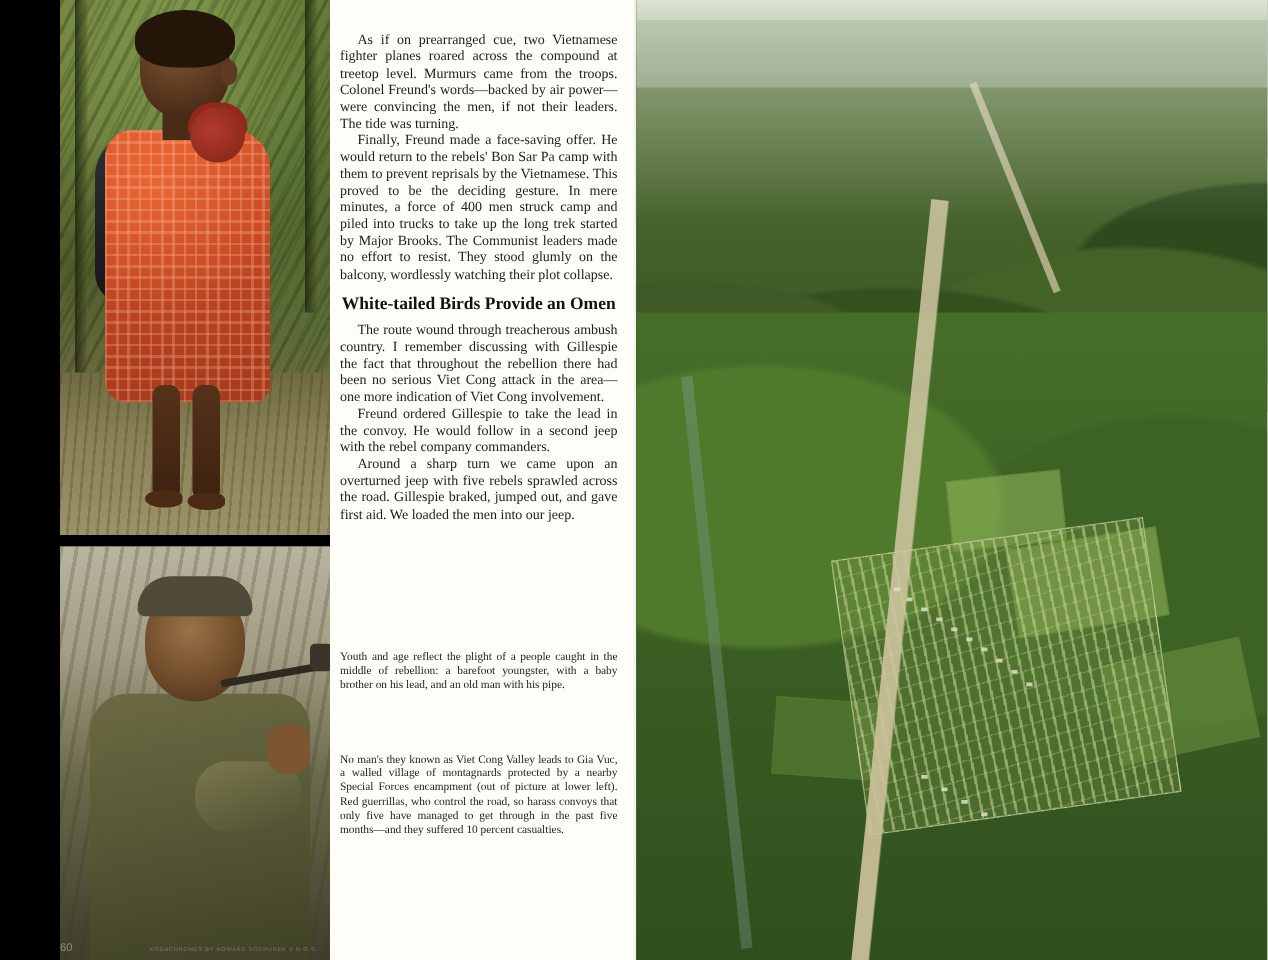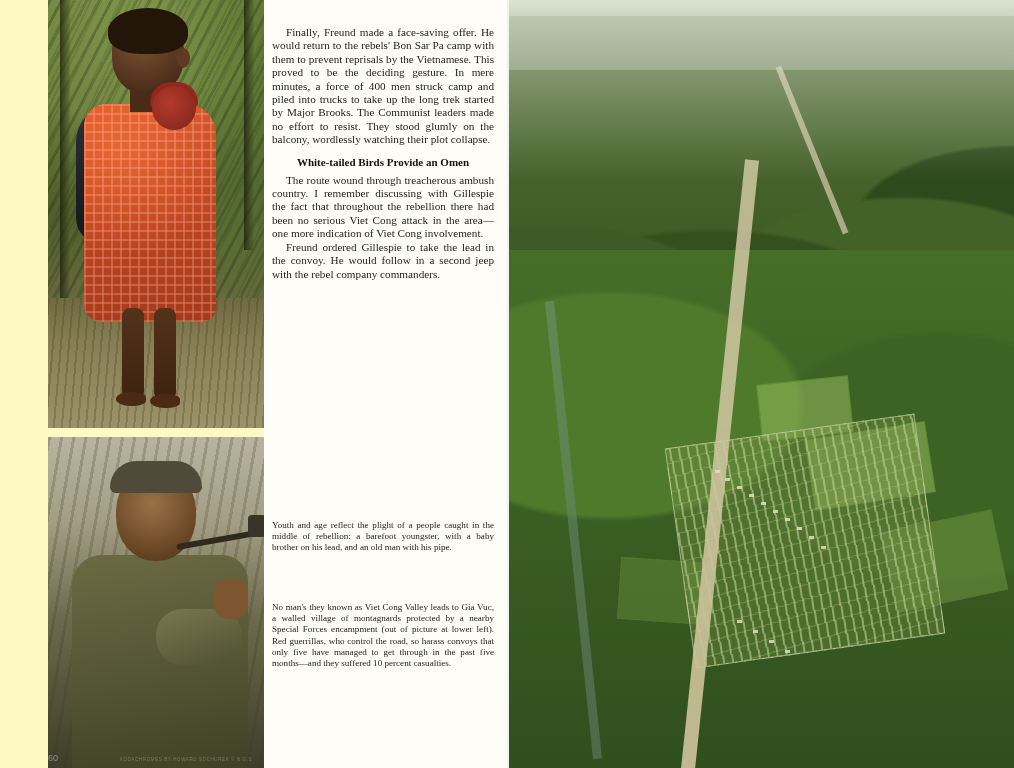--- a/index.html
+++ b/index.html
@@ -19,21 +19,21 @@
     height: 768px;
     background: #f3f1ec;
   }
 
   
   .left-col {
     position: absolute;
     left: 0; top: 0;
     width: 264px;
     height: 768px;
-    background: #fef9c3;
+    background: #000000;
   }
   .photo-top {
     position: absolute;
     left: 48px; top: 0;
     width: 216px;
     height: 428px;
     overflow: hidden;
     background: #3b4a22;
   }
   .photo-bottom {
@@ -280,21 +280,21 @@
     font-size: 11.2px;
     line-height: 13.4px;
     text-align: justify;
     color: #1c1c1c;
     margin: 0;
     text-indent: 14px;
     hyphens: auto;
   }
   .body-p.first { text-indent: 14px; }
   .subhead {
-    font-size: 11px;
+    font-size: 14px;
     font-weight: bold;
     text-align: center;
     margin: 9px 0 6px 0;
     color: #111;
     font-family: "Liberation Serif", serif;
   }
   .caption-block {
     position: absolute;
     left: 8px;
     width: 222px;
@@ -447,24 +447,26 @@
         <div class="man-hand"></div>
       </div>
     </div>
 
     <div class="folio">60</div>
     <div class="credit">KODACHROMES BY HOWARD SOCHUREK  © N.G.S.</div>
   </div>
 
   <div class="text-col">
     <div class="col-inner">
+      <p class="body-p first">As if on prearranged cue, two Vietnamese fighter planes roared across the compound at treetop level. Murmurs came from the troops. Colonel Freund's words—backed by air power—were convincing the men, if not their leaders. The tide was turning.</p>
       <p class="body-p">Finally, Freund made a face-saving offer. He would return to the rebels' Bon Sar Pa camp with them to prevent reprisals by the Vietnamese. This proved to be the deciding gesture. In mere minutes, a force of 400 men struck camp and piled into trucks to take up the long trek started by Major Brooks. The Communist leaders made no effort to resist. They stood glumly on the balcony, wordlessly watching their plot collapse.</p>
       <div class="subhead">White-tailed Birds Provide an Omen</div>
       <p class="body-p">The route wound through treacherous ambush country. I remember discussing with Gillespie the fact that throughout the rebellion there had been no serious Viet Cong attack in the area—one more indication of Viet Cong involvement.</p>
       <p class="body-p">Freund ordered Gillespie to take the lead in the convoy. He would follow in a second jeep with the rebel company commanders.</p>
+      <p class="body-p">Around a sharp turn we came upon an overturned jeep with five rebels sprawled across the road. Gillespie braked, jumped out, and gave first aid. We loaded the men into our jeep.</p>
     </div>
 
     <div class="caption-block" id="caption-1">
       <p class="caption-p">
         <span class="lead">Youth and age</span><span> reflect the plight of a people caught in the middle of rebellion: a barefoot youngster, with a baby brother on his lead, and an old man with his pipe.</span>
       </p>
     </div>
 
     <div class="caption-block" id="caption-2">
       <p class="caption-p">

